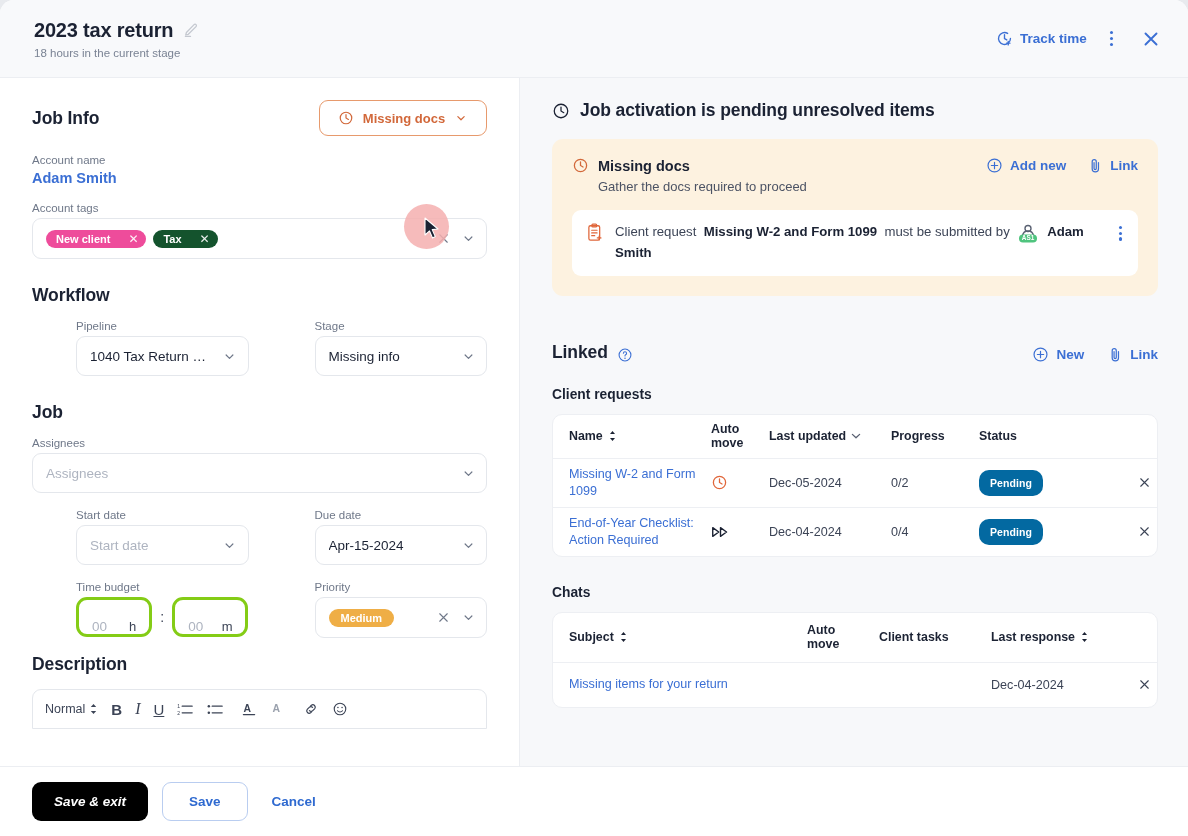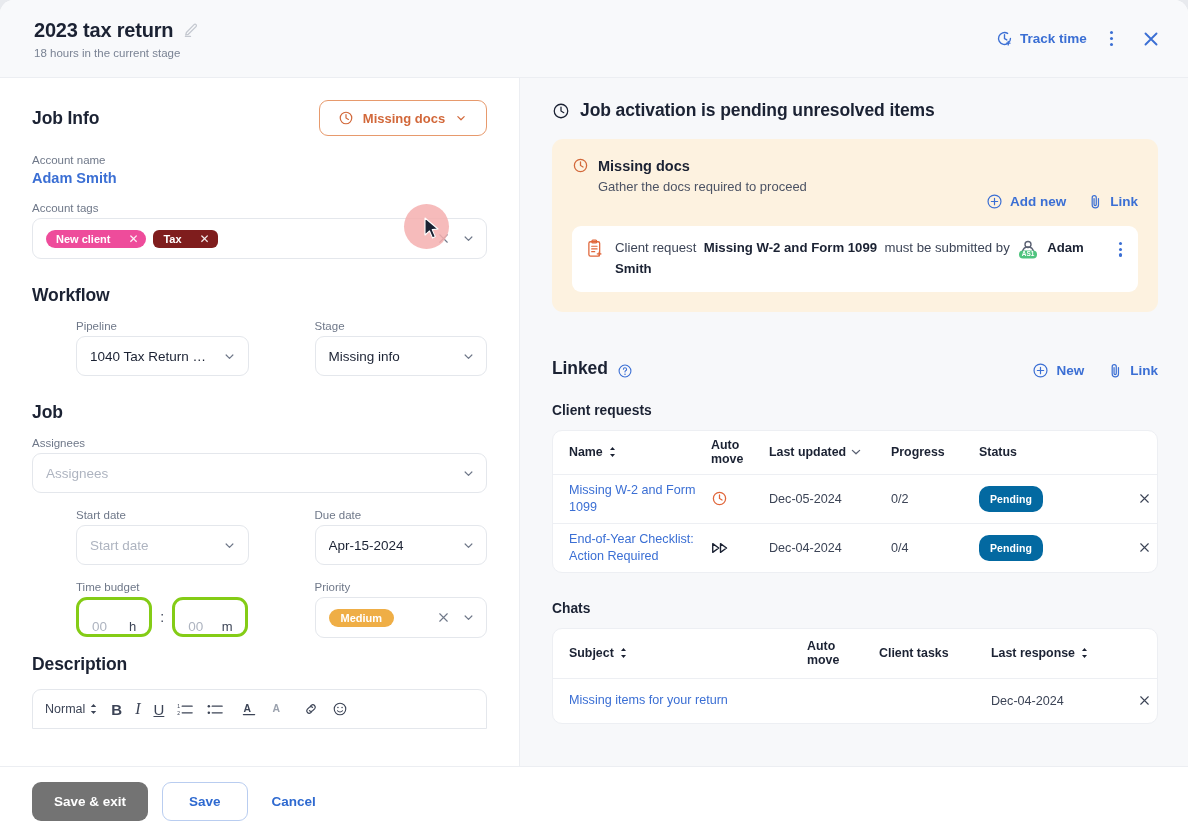--- a/index.html
+++ b/index.html
@@ -146,21 +146,21 @@
   .r-h1 span { font-size: 17.5px; font-weight: bold; color: #1b2233; letter-spacing: -0.1px; }
 
   .pending-card {
     background: #fdf2e0; border-radius: 11px; padding: 18px 20px 20px 20px;
     margin-bottom: 46px;
   }
   .pc-top { display: flex; align-items: flex-start; }
   .pc-ttl { display:flex; align-items:center; gap: 9px; }
   .pc-ttl b { font-size: 14.5px; color: #1b2233; }
   .pc-desc { font-size: 13px; color: #4c5364; margin: 5px 8px 0 26px; }
-  .pc-actions { margin-left: auto; display: flex; gap: 22px; align-items: center; margin-top: 36px; }
+  .pc-actions { margin-left: auto; display: flex; gap: 22px; align-items: center; }
   .act-link {
     display: flex; align-items: center; gap: 7px;
     color: #3b6fd4; font-size: 13.5px; font-weight: bold; cursor: pointer;
   }
   .pc-item {
     margin-top: 16px; background: #fff; border-radius: 9px;
     padding: 12px 14px 13px 14px; display: flex; gap: 11px; align-items: flex-start;
   }
   .pc-item-txt { flex: 1 1 auto; font-size: 13.2px; color: #3c4456; line-height: 1.55; }
   .pc-item-txt b { color: #1b2233; }
@@ -205,21 +205,21 @@
   .footer {
     height: 70px; flex: 0 0 auto; background: #fff;
     border-top: 1px solid #eceef2;
     display: flex; align-items: center; gap: 14px;
     padding: 0 32px;
   }
   .btn {
     font-family: inherit; font-size: 13.5px; font-weight: bold;
     border-radius: 9px; cursor: pointer; border: none;
   }
-  .btn-primary { background: #737373; color: #fff; padding: 12px 22px; }
+  .btn-primary { background: #000000; color: #fff; padding: 12px 22px; font-style: italic; }
   .btn-ghost { background: #fff; color: #2f6ad0; border: 1.3px solid #b9cdf0; padding: 11px 26px; }
   .btn-text { background: none; color: #2f6ad0; padding: 11px 10px; }
 </style>
 </head>
 <body>
 
 <div class="window">
 
   <div class="hdr">
     <div class="hdr-left">
@@ -278,21 +278,21 @@
       </div>
 
       <div class="blk" style="margin-bottom:26px;">
         <div class="fld-label">Account tags</div>
         <div class="input-box tall">
           <div class="tags">
             <span class="tag" style="background:#ee4c9b;">
               <span>New client</span>
               <span class="tx">✕</span>
             </span>
-            <span class="tag" style="background:#7f1d1d;border-radius:6px;">
+            <span class="tag" style="background:#14532d;">
               <span>Tax</span>
               <span class="tx">✕</span>
             </span>
           </div>
           <div class="xbtn">
             <svg width="15" height="15" viewBox="0 0 20 20">
                 <path d="M5 5l10 10M15 5L5 15" stroke="#6f7889" stroke-width="1.5" stroke-linecap="round"></path>
               </svg>
           </div>
           <div class="chev">

